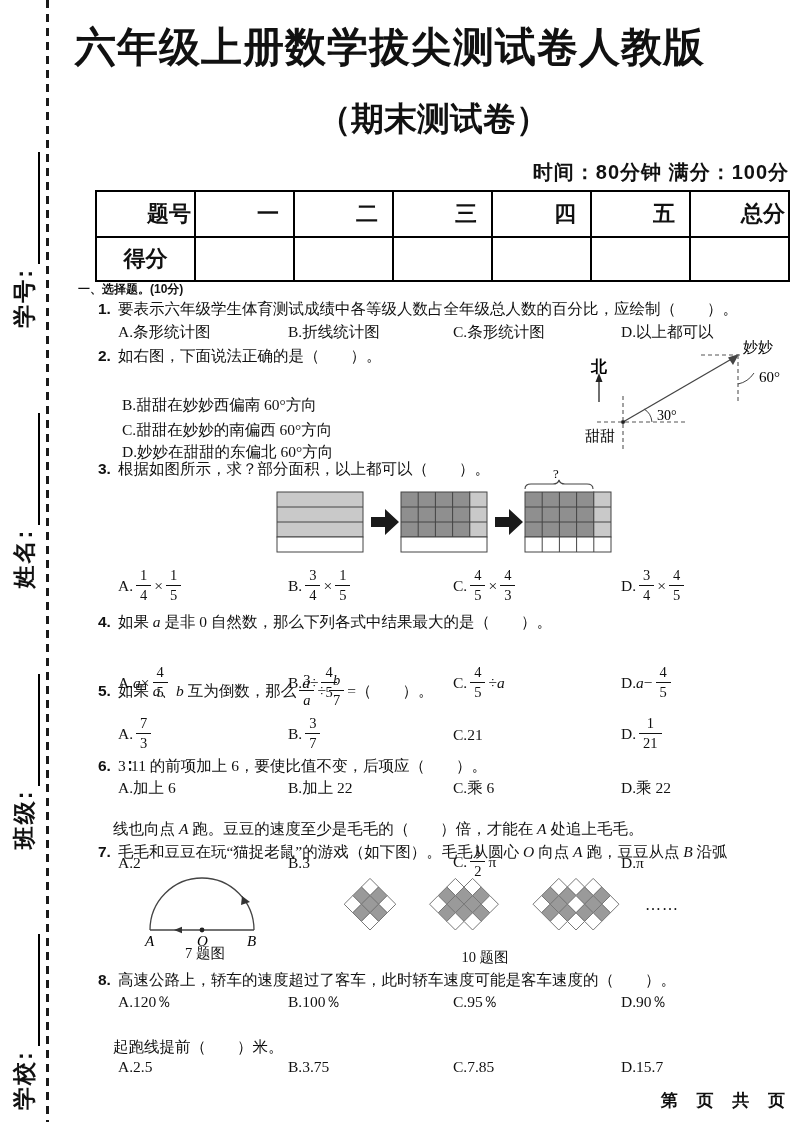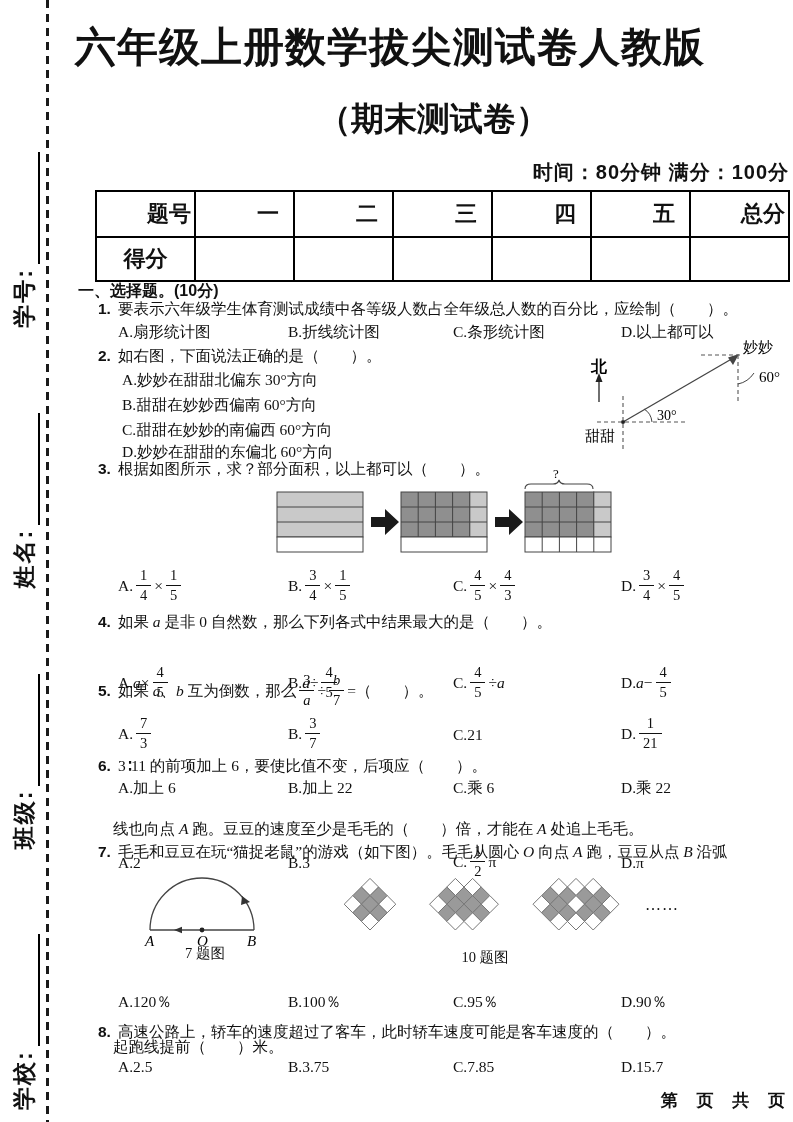--- a/index.html
+++ b/index.html
@@ -20,21 +20,21 @@
   .subtitle{position:absolute;left:75px;top:97px;width:717px;text-align:center;
             font-family:"Liberation Sans",sans-serif;font-weight:800;font-size:33px;}
   .meta{position:absolute;right:4px;top:159px;font-family:"Liberation Sans",sans-serif;
         font-weight:700;font-size:20px;letter-spacing:1px;}
   table.score{position:absolute;left:95px;top:190px;width:695px;border-collapse:collapse;table-layout:fixed;}
   table.score td{border:2.2px solid #000;text-align:center;vertical-align:middle;
                  font-family:"Liberation Sans",sans-serif;font-size:22px;font-weight:700;}
   table.score tr:first-child td{height:42px;padding-left:48px;}
   table.score tr:last-child td{height:40px;}
   
-  .sec{position:absolute;left:78px;font-family:"Liberation Sans",sans-serif;font-weight:700;font-size:16px;}
+  .sec{position:absolute;left:78px;font-family:"Liberation Sans",sans-serif;font-weight:700;font-size:12px;}
   .line{position:absolute;left:98px;font-size:15.5px;white-space:nowrap;}
   .cont{left:113px;text-align:center;}
   .qnum{font-weight:700;font-family:"Liberation Sans",sans-serif;margin-right:7px;}
   .opts{position:absolute;left:118px;width:672px;display:grid;grid-template-columns:170px 165px 168px 1fr;
         font-size:15.5px;}
   .opts.tall{height:46px;align-items:center;}
   .stack{position:absolute;left:122px;font-size:15.5px;}
   .it{font-style:italic;font-family:"Liberation Serif",serif;}
   .frac{display:inline-block;vertical-align:middle;text-align:center;margin:0 3px;transform:translateY(-2px);
         font-size:14.5px;line-height:1;}
@@ -98,30 +98,29 @@
     </tr>
   </tbody>
     </table>
 
   <div class="sec" style="top:281px">一、选择题。(10分)</div>
 
   <div class="line" style="top:299px">
     <span class="qnum">1.</span><span>要表示六年级学生体育测试成绩中各等级人数占全年级总人数的百分比，应绘制（　　）。</span>
   </div>
   <div class="opts" style="top:322px">
-    <span>A.扇形统计图</span>
+    <span>A.条形统计图</span>
     <span>B.折线统计图</span>
     <span>C.条形统计图</span>
     <span>D.以上都可以</span>
   </div>
 
   <div class="line" style="top:346px">
     <span class="qnum">2.</span><span>如右图，下面说法正确的是（　　）。</span>
   </div>
-  <div class="stack" style="top:370px">A.妙妙在甜甜北偏东 30°方向</div>
   <div class="stack" style="top:395px">B.甜甜在妙妙西偏南 60°方向</div>
   <div class="stack" style="top:420px">C.甜甜在妙妙的南偏西 60°方向</div>
   <div class="stack" style="top:442px">D.妙妙在甜甜的东偏北 60°方向</div>
 
   <svg style="left:573px;top:340px" width="220" height="122" viewBox="0 0 220 122">
     <text x="18" y="32" font-size="16" font-weight="bold">北</text>
     <line x1="26" y1="62" x2="26" y2="40" stroke="#222" stroke-width="1.3"></line>
     <polygon points="26,33 22.5,42 29.5,42" fill="#222"></polygon>
     <line x1="50" y1="82" x2="162" y2="17" stroke="#444" stroke-width="1.3"></line>
     <polygon points="166,14 155,17.5 160,25" fill="#444"></polygon>
@@ -274,21 +273,21 @@
       <polygon points="229.4,28.199999999999996 238,36.8 229.4,45.4 220.8,36.8" fill="#9a9a9a" stroke="#777" stroke-width="1"></polygon>
       <polygon points="246.6,28.199999999999996 255.2,36.8 246.6,45.4 238,36.8" fill="#9a9a9a" stroke="#777" stroke-width="1"></polygon>
       <polygon points="263.8,28.199999999999996 272.40000000000003,36.8 263.8,45.4 255.20000000000002,36.8" fill="#9a9a9a" stroke="#777" stroke-width="1"></polygon>
       <polygon points="220.8,36.8 229.4,45.4 220.8,54 212.20000000000002,45.4" fill="#ffffff" stroke="#777" stroke-width="1"></polygon>
       <polygon points="238,36.8 246.6,45.4 238,54 229.4,45.4" fill="#ffffff" stroke="#777" stroke-width="1"></polygon>
       <polygon points="255.2,36.8 263.8,45.4 255.2,54 246.6,45.4" fill="#ffffff" stroke="#777" stroke-width="1"></polygon>
     </svg>
   <div class="ellip" style="left:645px;top:896px">……</div>
   <div class="cap" style="left:420px;top:948px;width:130px">10 题图</div>
 
-  <div class="line" style="top:1022px">
+  <div class="line" style="top:970px">
     <span class="qnum">8.</span><span>高速公路上，轿车的速度超过了客车，此时轿车速度可能是客车速度的（　　）。</span>
   </div>
   <div class="opts" style="top:992px">
     <span>A.120％</span>
     <span>B.100％</span>
     <span>C.95％</span>
     <span>D.90％</span>
   </div>
 
   <div class="line cont" style="top:1037px">起跑线提前（　　）米。</div>

